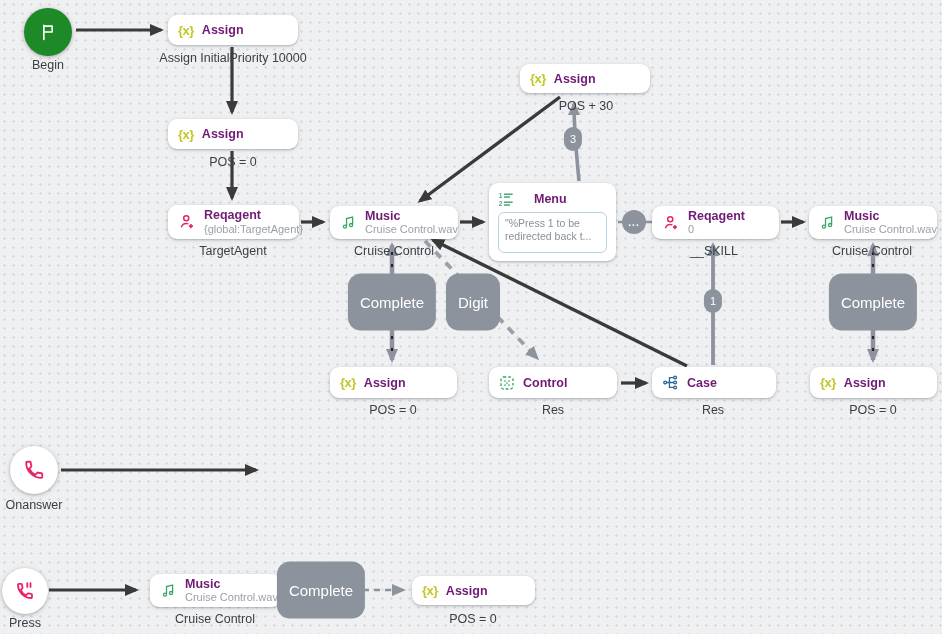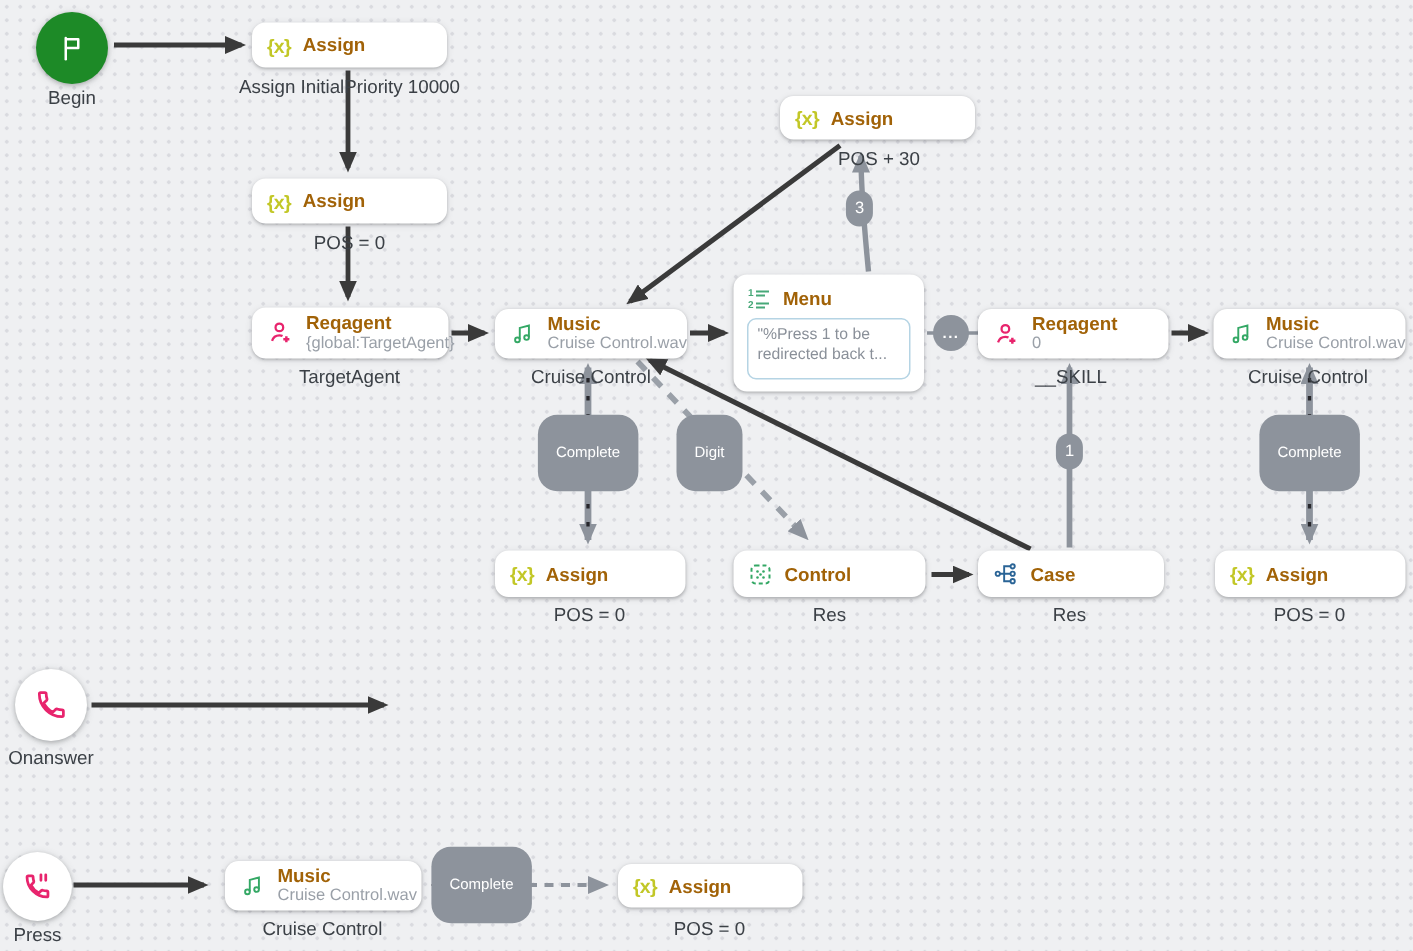--- a/index.html
+++ b/index.html
@@ -13,44 +13,44 @@
     background-image:radial-gradient(circle,#d9dadf 1px,rgba(0,0,0,0) 1.3px);
     background-size:9px 9px;
   }
   svg.edges{position:absolute;left:0;top:0;z-index:1;}
   .node{
     position:absolute;z-index:2;background:#fff;border-radius:9px;
     box-shadow:0 1px 2px rgba(60,64,67,.28),0 1px 5px rgba(60,64,67,.13);
     display:flex;align-items:center;gap:8px;padding:0 10px;box-sizing:border-box;
   }
   .node .ntext{display:flex;flex-direction:column;line-height:1.15;}
-  .ntitle{font-weight:bold;font-size:12.5px;color:#a16207;white-space:nowrap;}
+  .ntitle{font-weight:bold;font-size:12.5px;color:#701a75;white-space:nowrap;}
   .nsub{font-size:11px;color:#9aa0a8;white-space:nowrap;}
   .nicon{display:flex;align-items:center;justify-content:center;flex:0 0 auto;}
   .assign-glyph{color:#c2c727;font-weight:bold;font-size:13px;letter-spacing:-0.5px;}
   .caption{
     position:absolute;z-index:2;text-align:right;font-size:12.5px;color:#3b4046;
     white-space:nowrap;transform:translateX(-50%);
   }
   .evt{
     position:absolute;z-index:2;border-radius:50%;background:#fff;
     box-shadow:0 1px 3px rgba(60,64,67,.3),0 1px 6px rgba(60,64,67,.15);
     display:flex;align-items:center;justify-content:center;
   }
   .evt.begin{background:#1d8a27;}
   .pill{
     position:absolute;z-index:3;transform:translate(-50%,-50%);
-    background:#8d939c;color:#fff;font-size:10px;border-radius:13px;
+    background:#8d939c;color:#fff;font-size:15px;border-radius:13px;
     padding:20px 12px;white-space:nowrap;
   }
   .pill.vert{padding:6px 6px;border-radius:11px;font-size:11px;}
   .pill.dots{padding:0;width:24px;height:24px;border-radius:50%;
     display:flex;align-items:center;justify-content:center;font-weight:bold;letter-spacing:1px;font-size:10px;}
   .menu-node{flex-direction:column;align-items:stretch;gap:5px;padding:8px 9px;}
-  .menu-head{display:flex;align-items:center;gap:8px;}
+  .menu-head{display:flex;align-items:center;gap:20px;}
   .prompt-box{
     border:1px solid #b5d4e4;border-radius:6px;padding:4px 6px;
     font-size:10.5px;color:#8a9099;line-height:1.25;height:34px;overflow:hidden;
   }
 </style>
 </head>
 <body>
 
 <div class="canvas">
 

